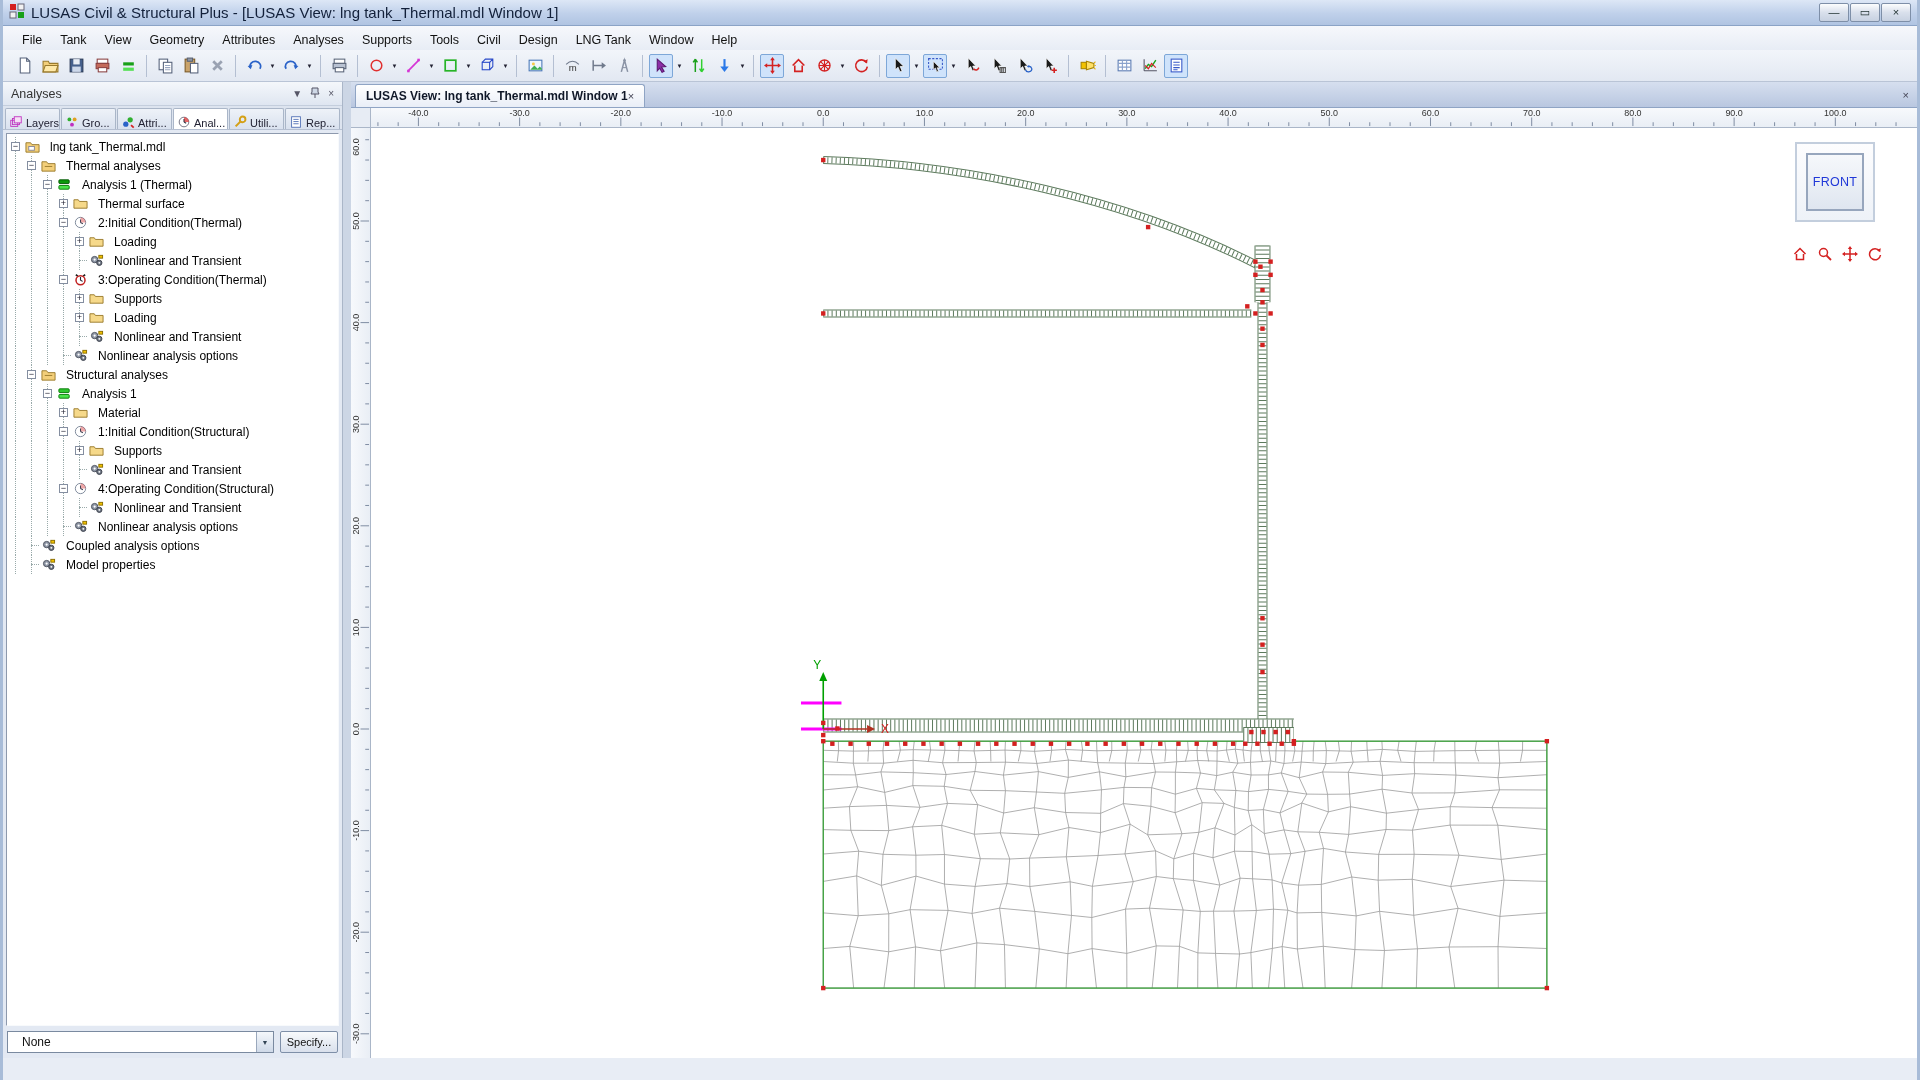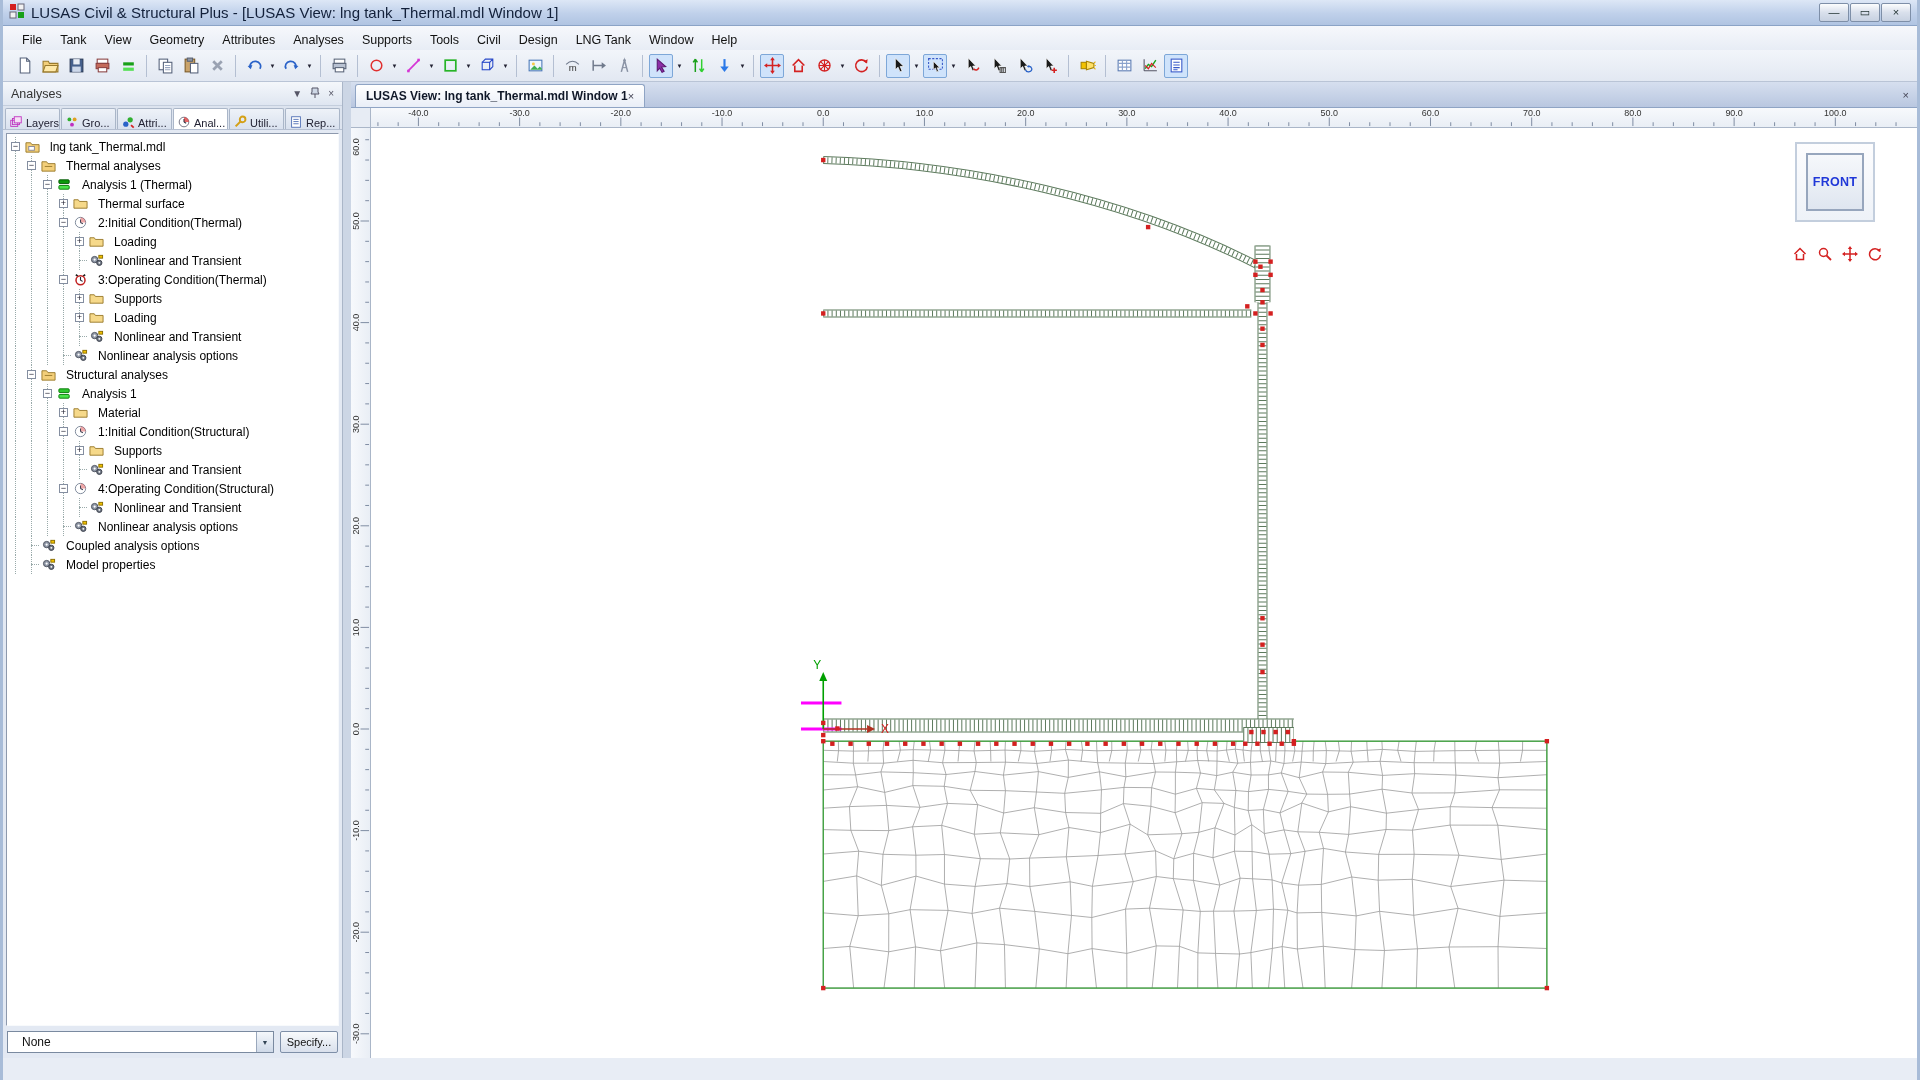--- a/index.html
+++ b/index.html
@@ -46,21 +46,21 @@
 .doc-tab{height:23px;background:linear-gradient(#ffffff,#e9eef7);border:1px solid #8fa4c4;border-bottom:none;border-radius:3px 3px 0 0;display:flex;align-items:center;padding:0 10px;font-size:12px;font-weight:bold;color:#101828}
 .tabclose{font-size:11px;color:#445;font-weight:normal}
 .tabs-end-close{margin-left:auto;margin-right:8px;align-self:center;font-size:11px;color:#445}
 .corner{position:absolute;left:0;top:26px;width:20px;height:20px;background:#e7ecf4;border-right:1px solid #aab6c8;border-bottom:1px solid #aab6c8}
 #hruler{position:absolute;left:20px;right:0;top:26px;height:20px;background:linear-gradient(#f7f9fc,#e9eef5);border-bottom:1px solid #aab6c8;width:calc(100% - 20px)}
 #vruler{position:absolute;left:0;top:46px;bottom:0;width:20px;background:linear-gradient(90deg,#f7f9fc,#e9eef5);border-right:1px solid #aab6c8;height:calc(100% - 46px)}
 .canvas{position:absolute;left:20px;right:0;top:46px;bottom:0;background:#fff}
 #modelsvg{position:absolute;inset:0;width:100%;height:100%}
 .front-box{position:absolute;right:42px;top:14px;width:80px;height:80px;border:2px solid #c3cedd;background:linear-gradient(#fdfdfe,#eef2f8);display:flex;align-items:center;justify-content:center}
 .front-inner{width:58px;height:58px;border:2px solid #97a6bd;background:linear-gradient(#f6f8fb,#dfe6f0);display:flex;align-items:center;justify-content:center}
-.front-inner span{font-size:12.5px;font-weight:bold;color:#2038d8;letter-spacing:.3px}
+.front-inner span{font-size:12.5px;font-weight:normal;color:#2038d8;letter-spacing:.3px}
 .nav-icons{position:absolute;right:34px;top:118px;display:flex;gap:9px}
 
 .statusbar{position:absolute;left:0;right:0;bottom:0;height:22px;background:linear-gradient(#f0f3f9,#dde4ef);border-top:1px solid #9aa7bb;display:flex;align-items:center;padding:0 4px;font-size:11.5px;color:#222}
 .seg{border:1px solid;border-color:#8d99ad #f8fafc #f8fafc #8d99ad;padding:1px 8px;margin-left:3px;height:17px;display:flex;align-items:center;color:#333;background:#e9edf5}
 .seg.dash{color:#777;min-width:92px}
 .helptext{padding-left:4px;margin-right:auto}
 text{font-family:"Liberation Sans",sans-serif}
 </style>
 </head>
 <body>

